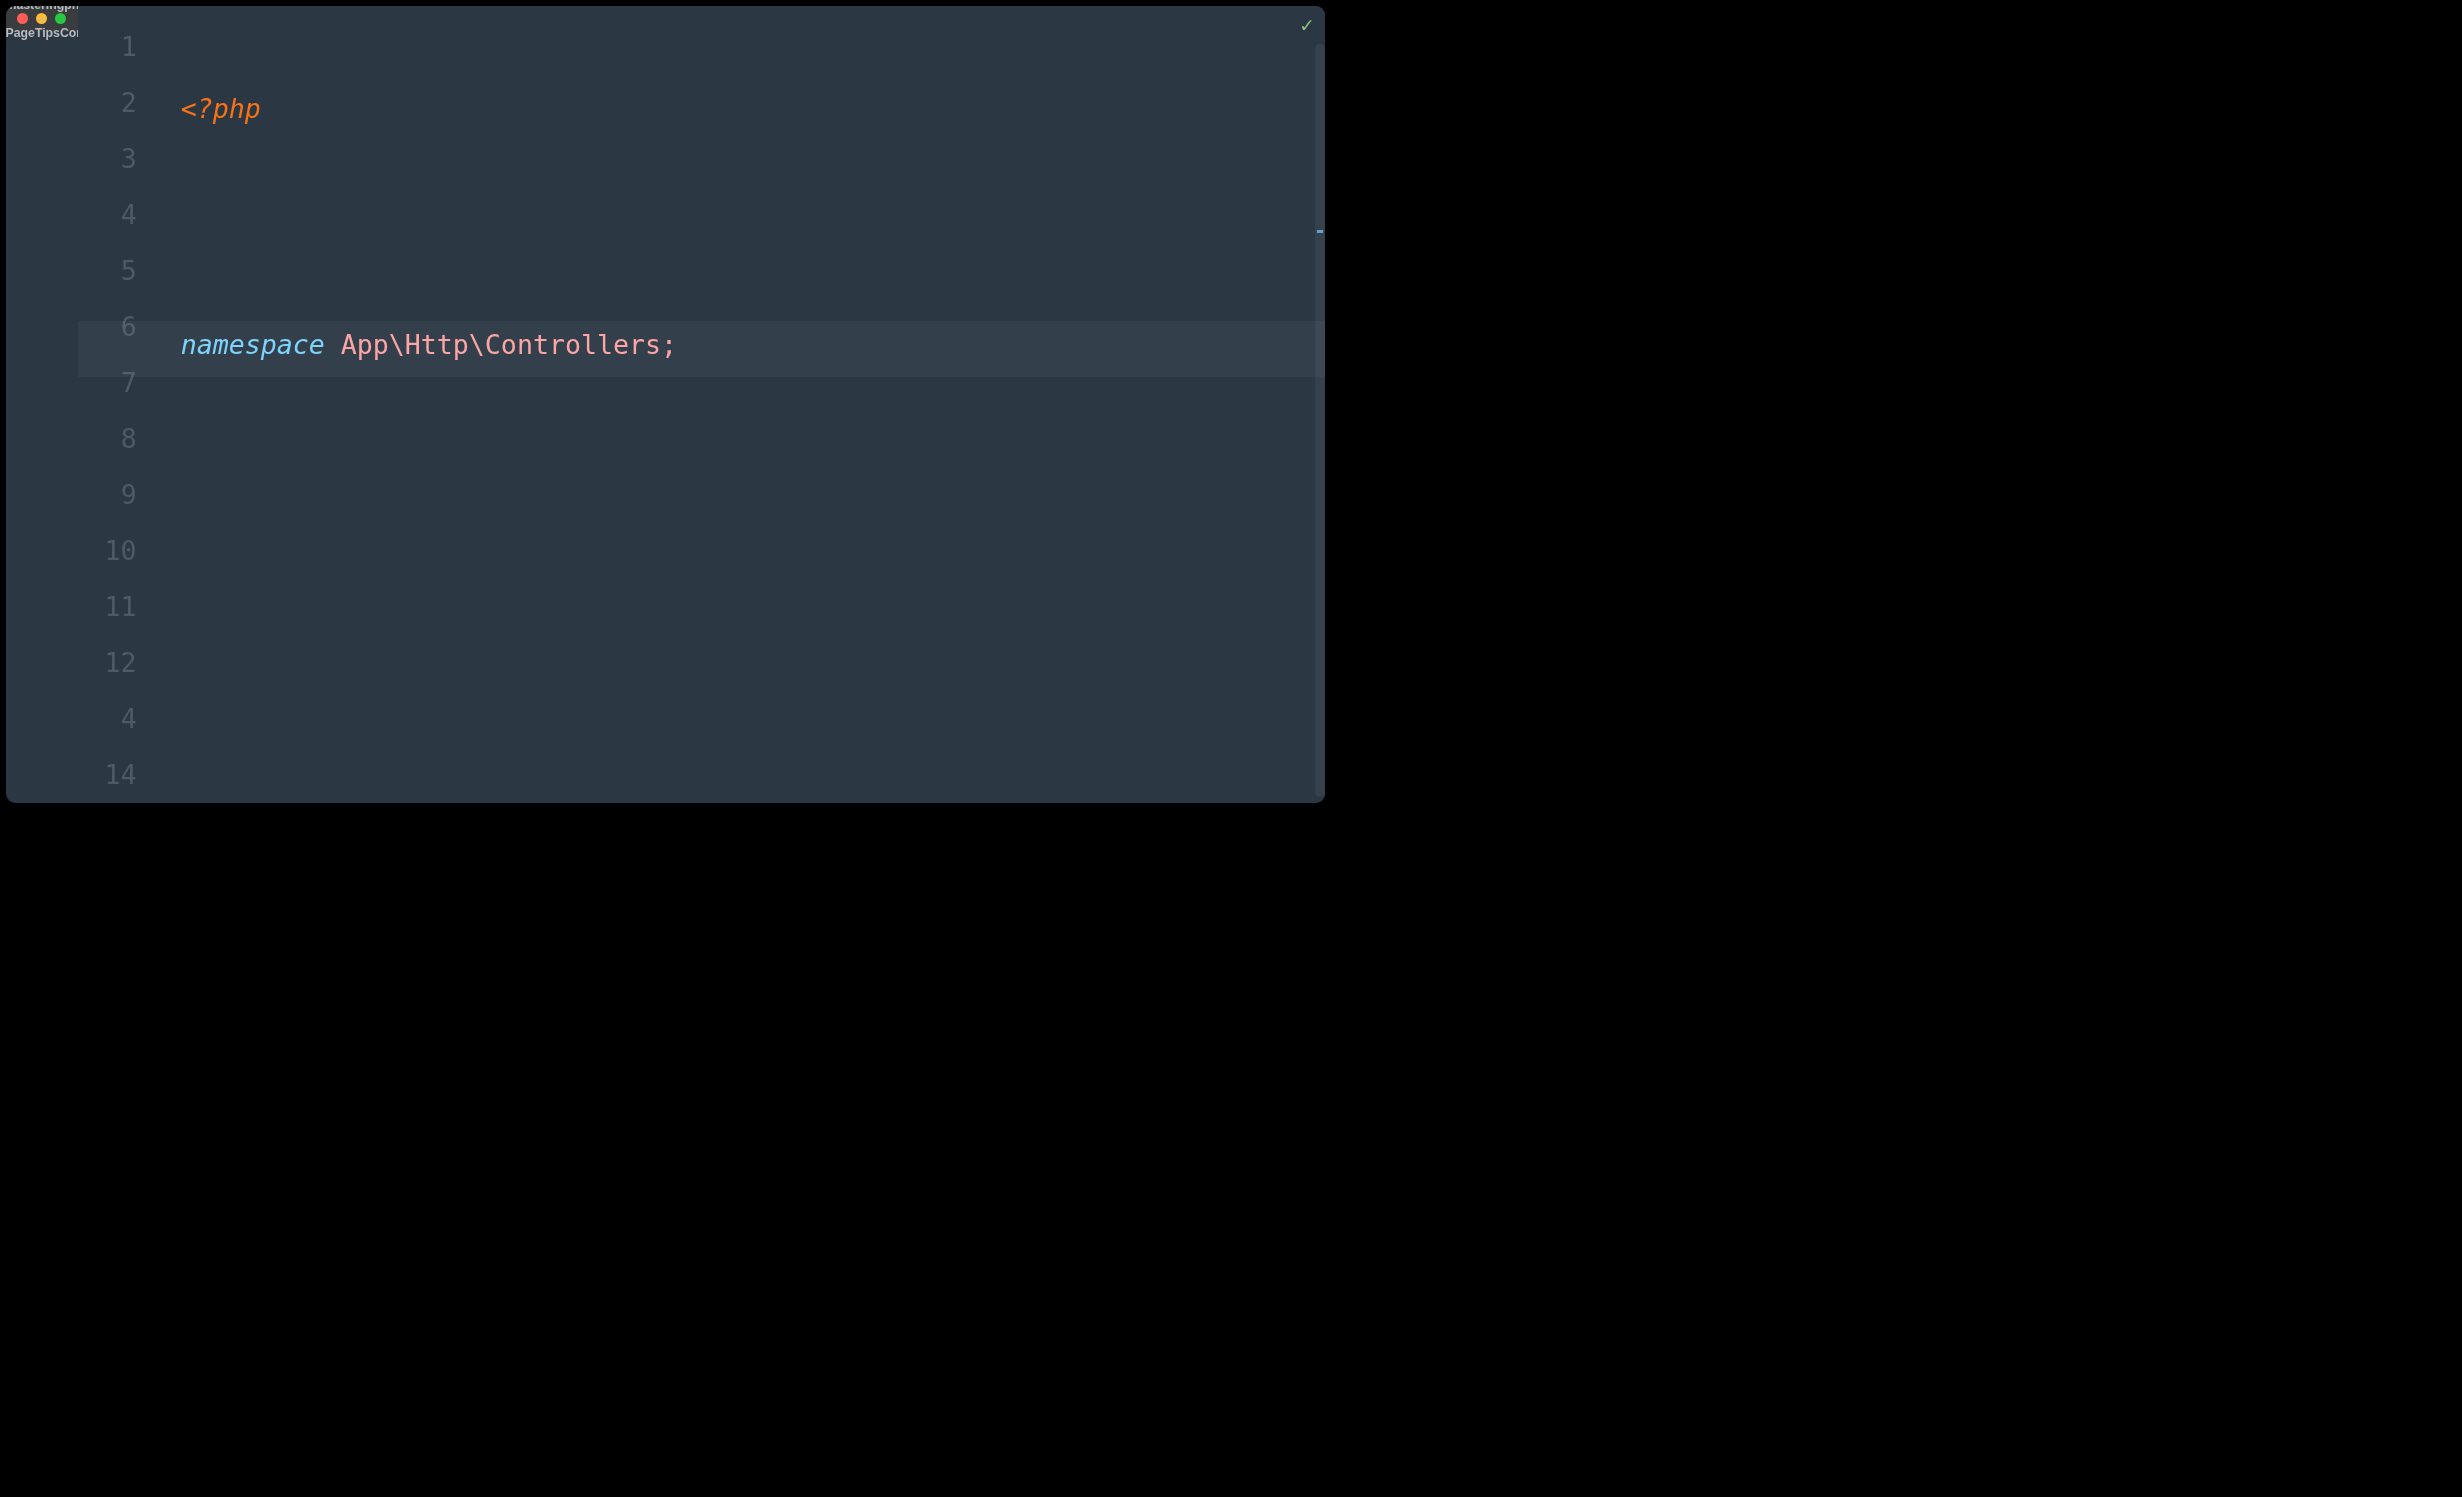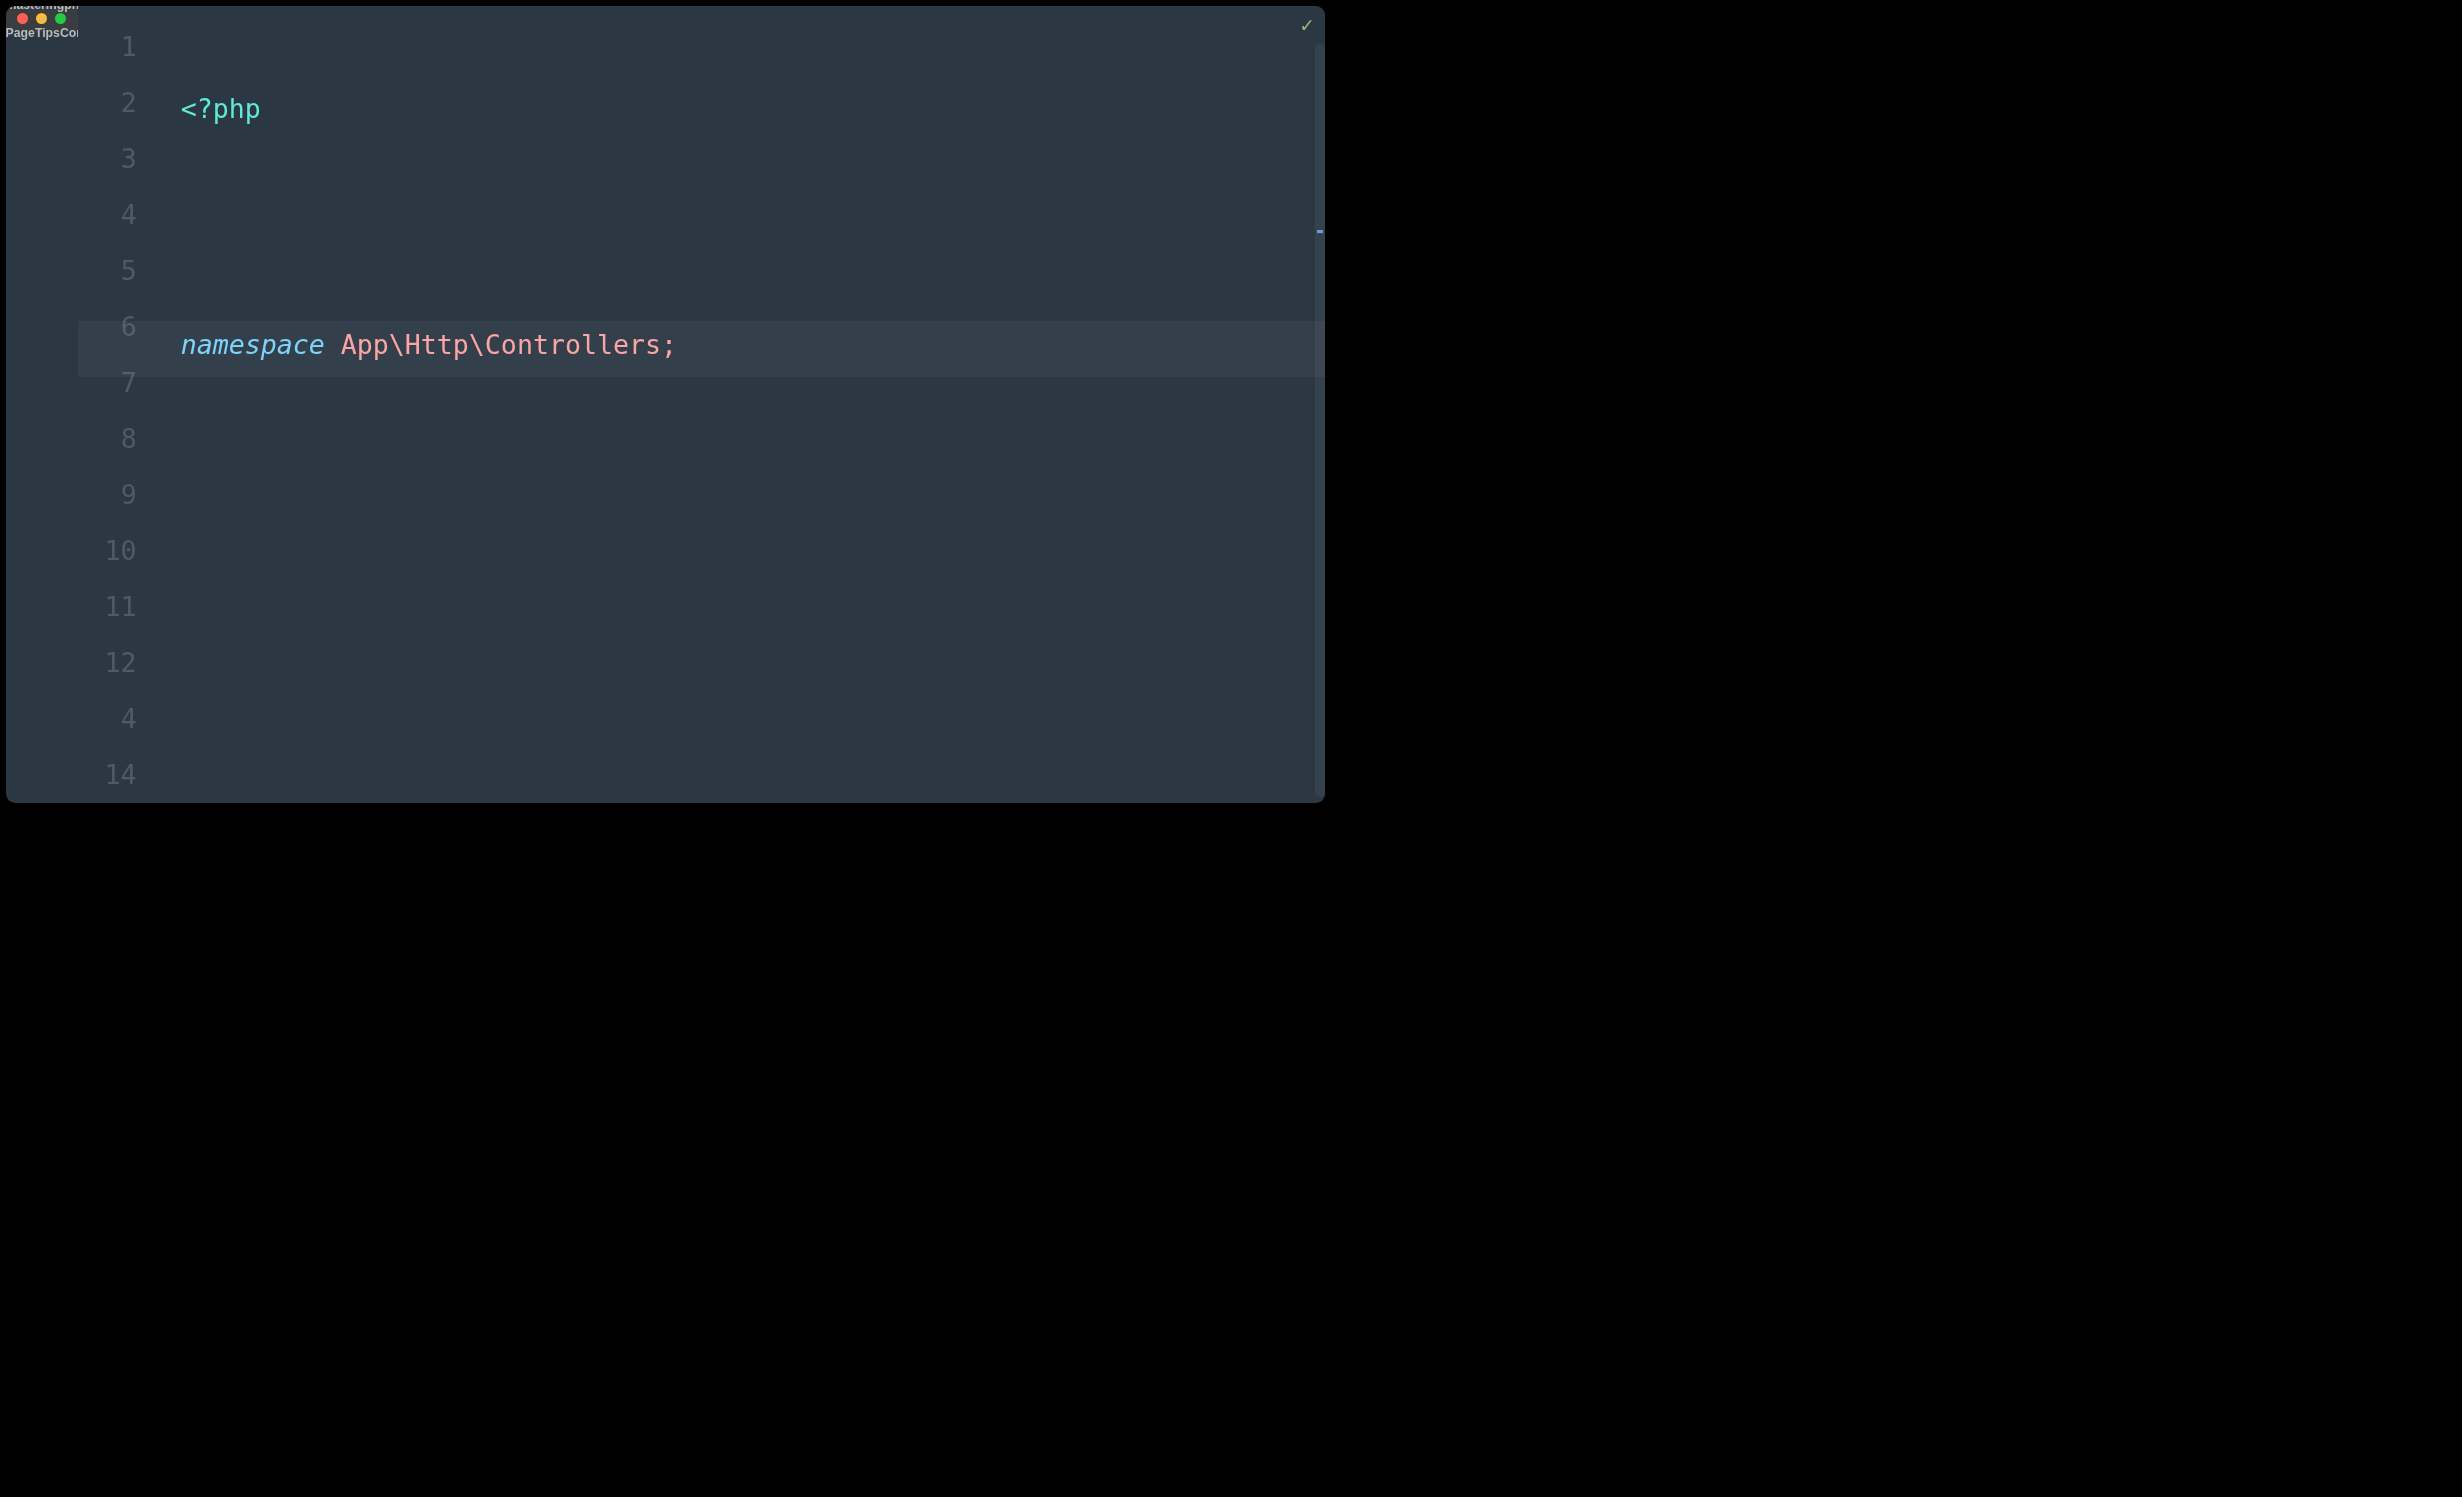--- a/index.html
+++ b/index.html
@@ -80,21 +80,21 @@
     }
     .ln  { height: 56px; line-height: 56px; }
     .row { height: 56px; line-height: 56px; position: relative; }
 
     .hl { position: absolute; left: 0; right: 0; top: 315px; height: 56px;
           background: rgba(255,255,255,.04); pointer-events: none; }
 
     
     .k  { color: #7dd3fc; font-style: italic; }                        
     .id { color: #fca5a5; }
-    .tag{ color: #5eead4; }
+    .tag{ color: #f97316; font-style: italic; }
   </style>
 </head>
 <body>
 
 <div class="window">
 
   <div class="titlebar">
     <div class="traffic">
       <div class="dot close"></div>
       <div class="dot min"></div>

